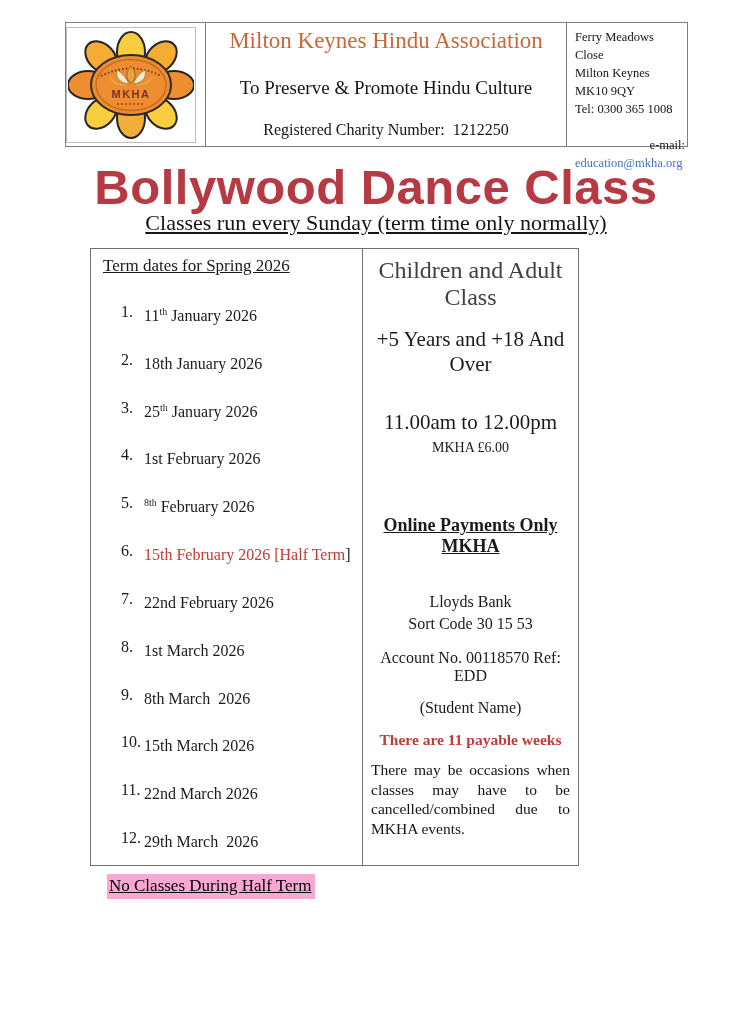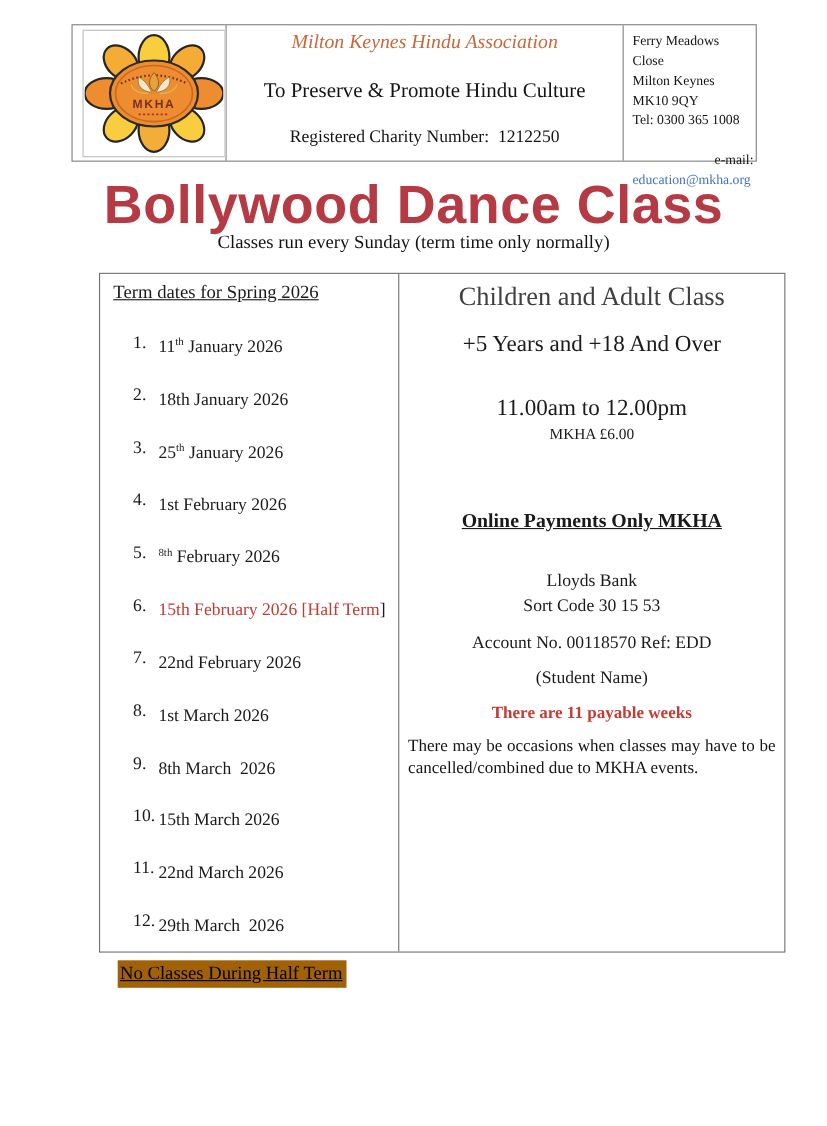--- a/index.html
+++ b/index.html
@@ -10,66 +10,66 @@
     overflow:hidden;
   }
 
   
   .header-table {
     position:absolute; left:65px; top:22px; width:623px; height:125px;
     border:1.5px solid #7f7f7f; display:flex;
   }
   .cell-logo {
     width:140px; border-right:1.5px solid #7f7f7f;
-    display:flex; align-items:center; justify-content:flex-end;
+    display:flex; align-items:center; justify-content:flex-start;
   }
   .logo-frame {
     width:130px; height:116px; border:1px solid #bdbdbd;
     display:flex; align-items:center; justify-content:center; background:#fff;
   }
   .cell-main {
     flex:1; border-right:1.5px solid #7f7f7f; text-align:center; padding-top:5px;
   }
-  .org-name   { font-size:18px; color:#c8683a;font-style:italic; }
+  .org-name   { font-size:23px; color:#c8683a; }
   .tagline    { font-size:19px; margin-top:23px; color:#141414; }
   .charity    { font-size:16px; margin-top:22px; color:#141414; }
   .cell-contact {
     width:120px; font-size:12.5px; line-height:18px; padding:5px 2px 0 8px; color:#141414;
   }
   .email-label { margin-top:18px; padding-left:3px;text-align:right; }
   .email-link  { color:#4472c4; text-decoration:none; cursor:pointer; }
 
   
   .doc-title {
     position:absolute; top:159px; left:0; width:100%; text-align:center;
     font-family:Liberation Sans, sans-serif; font-weight:bold;
     font-size:49px; letter-spacing:0.5px; color:#b53a44;
   }
   .doc-subtitle {
     position:absolute; top:210px; left:0; width:100%; text-align:center;
-    font-size:17px; color:#141414;
+    font-size:22px; text-decoration:underline; color:#141414;
   }
 
   
   .main-table {
-    position:absolute; left:90px; top:248px; width:624px; height:618px;
+    position:absolute; left:90px; top:248px; width:489px; height:618px;
     border:1.5px solid #707070; display:flex; background:#fff;
   }
   .cell-dates {
     width:272px; border-right:1.5px solid #707070; padding:7px 6px 0 12px;
   }
   .term-heading { font-size:17px; text-decoration:underline; }
   .date-list { list-style:none; margin-top:27px; padding-left:18px; }
   .date-item { display:flex; font-size:16px; line-height:17px; margin-bottom:26.5px; }
   .li-num  { width:23px; flex:none; }
   .li-text sup { font-size:0.62em; }
   .red-ink { color:#c23b35; }
   .notice {
     display:inline-block; margin:-4px 0 0 4px; padding:2px 4px 3px 2px;
-    background:#a16207; color:#000; font-size:17px; text-decoration:underline;
+    background:#f9a8d4; color:#000; font-size:17px; text-decoration:underline;
   }
 
   .cell-info { flex:1; text-align:center; padding-top:8px; }
   .class-title  { font-size:24px; color:#404040; }
   .age-range    { font-size:21px; margin-top:16px; }
   .class-time   { font-size:21px; margin-top:33px; }
   .class-fee    { font-size:14px; margin-top:5px; }
   .pay-heading  { font-size:18px; font-weight:bold; text-decoration:underline; margin-top:59px; }
   .pay-line     { font-size:16px; }
   .bank-name    { margin-top:36px; }

